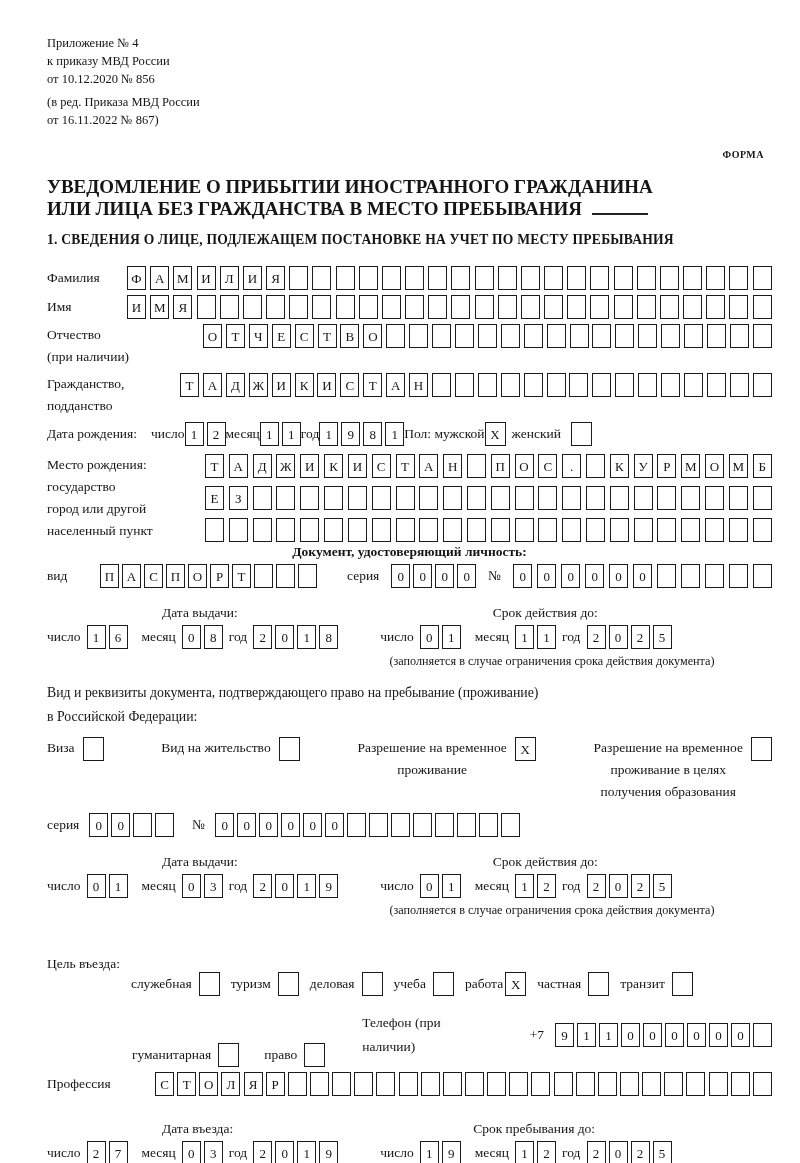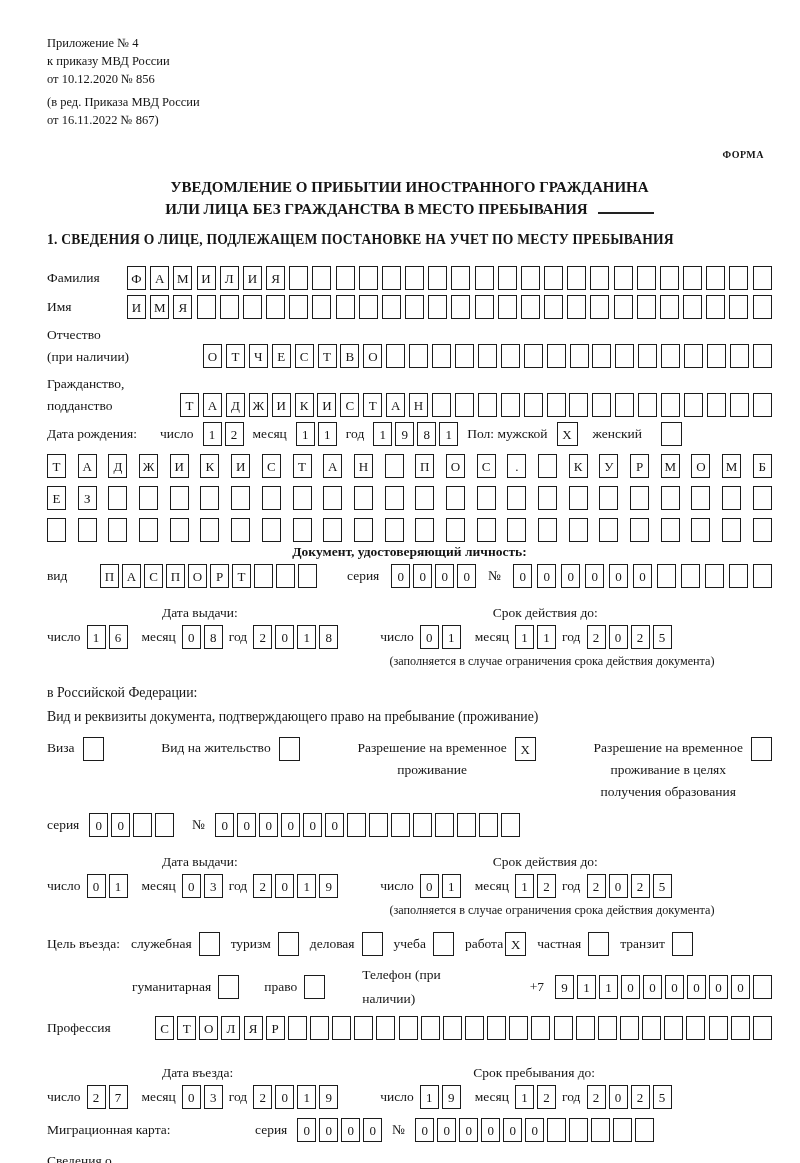--- a/index.html
+++ b/index.html
@@ -10,26 +10,26 @@
     -webkit-font-smoothing:antialiased;
   }
   .page{padding:34px 28px 20px 47px;box-sizing:border-box;width:800px;}
 
   
   .appendix{font-size:12.5px;line-height:18px;}
   .appendix .rev{margin-top:5px;}
   .forma{font-weight:bold;font-size:10px;text-align:right;margin:20px 8px 0 0;letter-spacing:.5px;}
 
   
-  .title{margin-top:16px;text-align:center;font-weight:bold;font-size:15px;line-height:22px;}
+  .title{margin-top:16px;text-align:left;font-weight:bold;font-size:19px;line-height:22px;}
   .title .blank{display:inline-block;width:56px;border-bottom:2px solid #222;margin-left:10px;height:14px;}
   .sec-head{margin-top:12px;font-weight:bold;font-size:13.6px;letter-spacing:.2px;}
 
   
-  .row{display:flex;align-items:flex-end;margin-top:5px;font-size:13.5px;line-height:24px;}
+  .row{display:flex;align-items:flex-start;margin-top:5px;font-size:13.5px;line-height:24px;}
   .flabel{flex:0 0 auto;}
   .lbl2{line-height:22px;}
 
   
   .cbox{
     box-sizing:border-box;width:19px;height:24px;flex:0 0 auto;
     border:1.6px solid #1c1c1c;background:#fff;
     display:inline-flex;align-items:center;justify-content:center;
     font-size:13px;line-height:1;
   }
@@ -48,21 +48,21 @@
   .dgroup{display:inline-flex;align-items:center;gap:6px;}
   .note-right{margin-left:auto;width:440px;text-align:center;font-size:12.2px;line-height:16px;margin-top:4px;}
   .intro{font-size:13.8px;margin-top:12px;line-height:24px;}
 
   .optline{display:flex;align-items:flex-start;margin-top:8px;font-size:13.5px;line-height:22px;}
   .opt{display:inline-flex;align-items:flex-start;gap:8px;}
   .opt .txt{text-align:center;}
   .spread{justify-content:space-between;}
 
   .purpose{display:flex;align-items:center;gap:11px;font-size:13.5px;margin-top:14px;line-height:24px;}
-  .purpose .opt{align-items:center;gap:7px;}
+  .purpose .opt{align-items:center;gap:7px;margin-top:40px;}
 </style>
 </head>
 <body>
 
 <div class="page">
 
   <div class="appendix">
     <div>Приложение № 4</div>
     <div>к приказу МВД России</div>
     <div>от 10.12.2020 № 856</div>
@@ -208,21 +208,21 @@
         <span class="cbox"></span>
         <span class="cbox"></span>
         <span class="cbox"></span>
         <span class="cbox"></span>
         <span class="cbox"></span>
         <span class="cbox"></span>
         <span class="cbox"></span>
       </span>
   </div>
 
-  <div class="row" style="align-items:center;column-gap:9px;">
+  <div class="row" style="align-items:center;column-gap:0;">
     <span>Дата рождения:</span>
     <span style="margin-left:14px;">число</span>
     <span class="boxes-group">
         <span class="cbox">1</span>
         <span class="cbox">2</span>
       </span>
     <span>месяц</span>
     <span class="boxes-group">
         <span class="cbox">1</span>
         <span class="cbox">1</span>
@@ -234,20 +234,26 @@
         <span class="cbox">8</span>
         <span class="cbox">1</span>
       </span>
     <span><span>Пол:</span>&nbsp;<span>мужской</span></span>
     <span class="cbox checkbox">X</span>
     <span style="margin-left:6px;">женский</span>
     <span class="cbox checkbox" style="margin-left:10px;"></span>
   </div>
 
   <div class="row" style="margin-top:8px;">
+    <span class="flabel lbl2" style="width:158px;">
+      <span>Место рождения:</span><br>
+      <span>государство</span><br>
+      <span>город или другой</span><br>
+      <span>населенный пункт</span>
+    </span>
     <span class="stack">
       <span class="boxes-fill">
           <span class="cbox">Т</span>
           <span class="cbox">А</span>
           <span class="cbox">Д</span>
           <span class="cbox">Ж</span>
           <span class="cbox">И</span>
           <span class="cbox">К</span>
           <span class="cbox">И</span>
           <span class="cbox">С</span>
@@ -402,22 +408,22 @@
           <span class="cbox">2</span>
           <span class="cbox">0</span>
           <span class="cbox">2</span>
           <span class="cbox">5</span>
         </span>
     </span>
   </div>
   <div class="note-right">(заполняется в случае ограничения срока действия документа)</div>
 
   <div class="intro">
+    <div>Вид и реквизиты документа, подтверждающего право на пребывание (проживание)</div>
     <div>в Российской Федерации:</div>
-    <div>Вид и реквизиты документа, подтверждающего право на пребывание (проживание)</div>
   </div>
 
   <div class="optline spread">
     <span class="opt">
       <span class="txt">Виза</span>
       <span class="cbox checkbox"></span>
     </span>
     <span class="opt">
       <span class="txt">Вид на жительство</span>
       <span class="cbox checkbox"></span>

